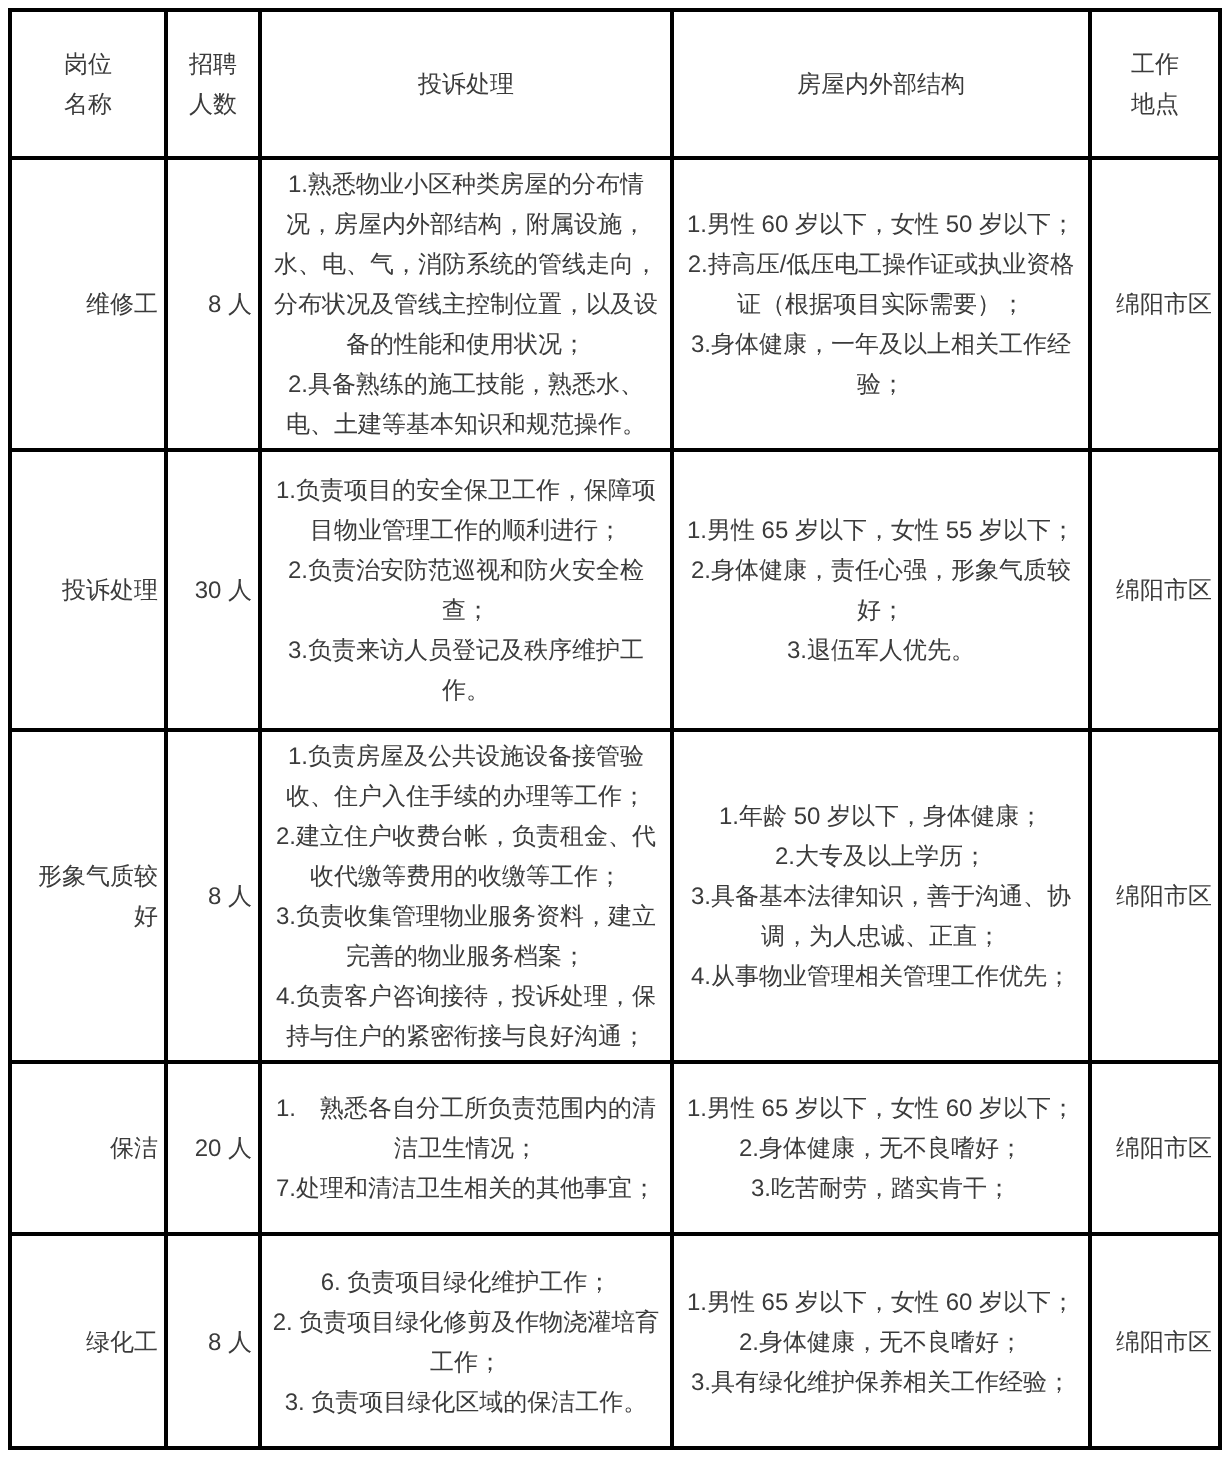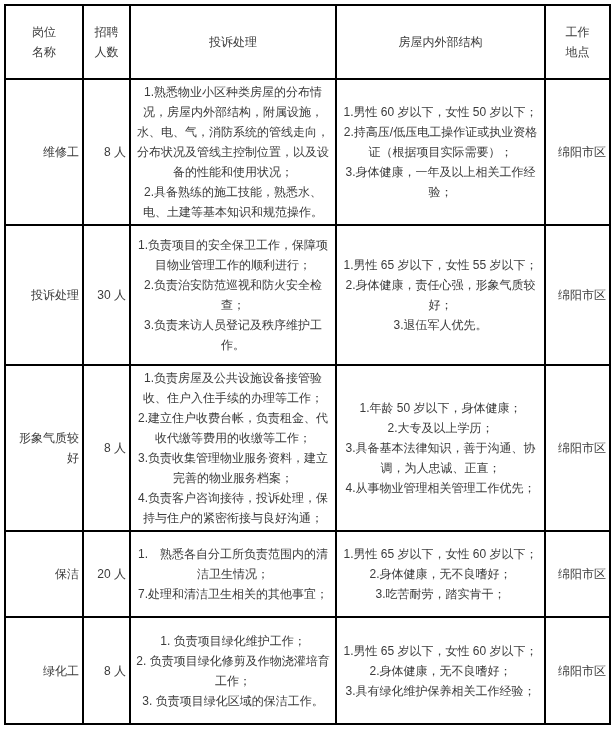--- a/index.html
+++ b/index.html
@@ -120,21 +120,21 @@
         <td class="c-left">1.　熟悉各自分工所负责范围内的清洁卫生情况；
 7.处理和清洁卫生相关的其他事宜；</td>
         <td class="c-left">1.男性 65 岁以下，女性 60 岁以下；
 2.身体健康，无不良嗜好；
 3.吃苦耐劳，踏实肯干；</td>
         <td class="c-center">绵阳市区</td>
       </tr>
       <tr class="h-r4">
         <td class="c-center">绿化工</td>
         <td class="c-center">8 人</td>
-        <td class="c-left">1. 负责项目绿化维护工作；
+        <td class="c-left">6. 负责项目绿化维护工作；
 2. 负责项目绿化修剪及作物浇灌培育工作；
 3. 负责项目绿化区域的保洁工作。</td>
         <td class="c-left">1.男性 65 岁以下，女性 60 岁以下；
 2.身体健康，无不良嗜好；
 3.具有绿化维护保养相关工作经验；</td>
         <td class="c-center">绵阳市区</td>
       </tr>
     </tbody>
   </table>
 </div>

